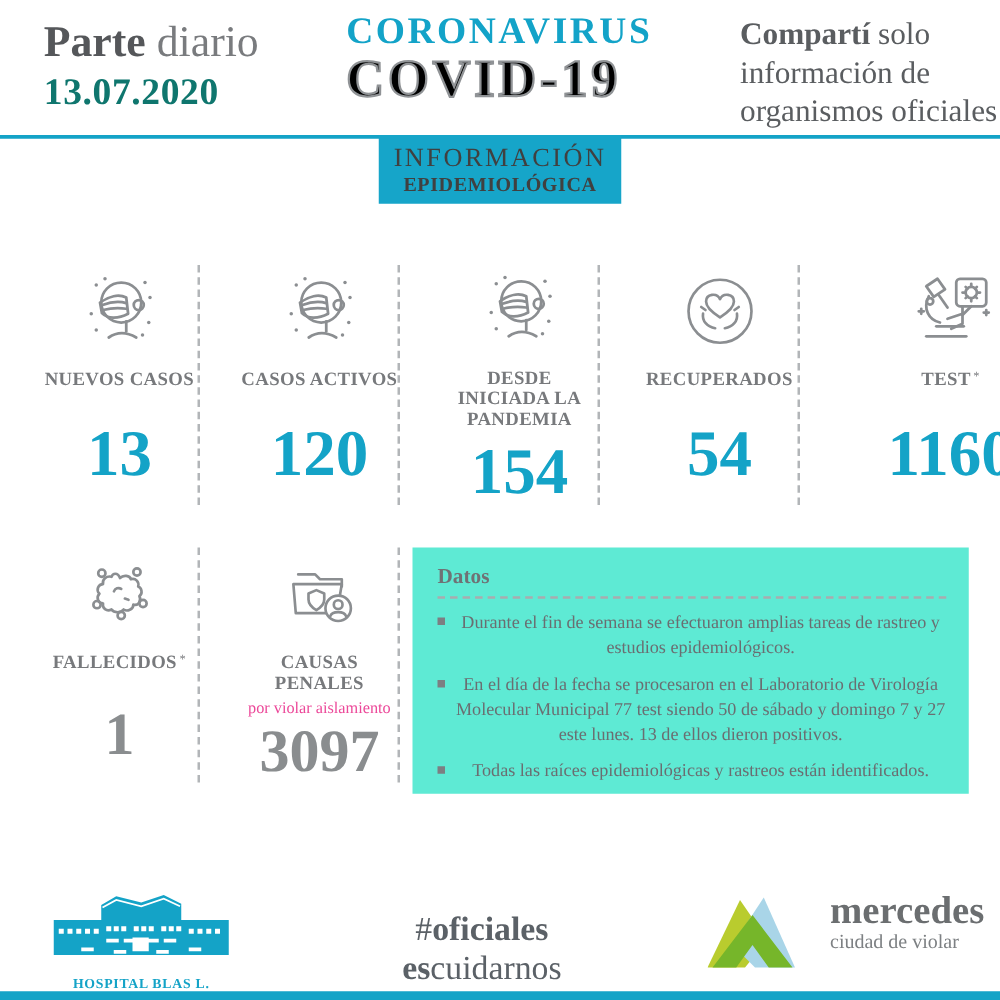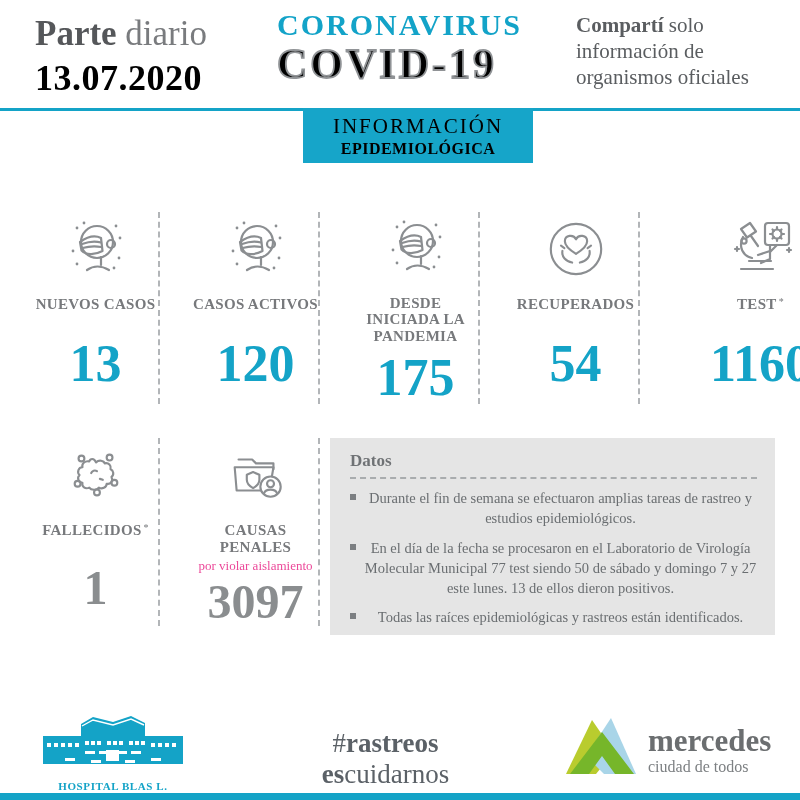--- a/index.html
+++ b/index.html
@@ -4,34 +4,34 @@
 <style>
   html,body{margin:0;padding:0;background:#ffffff;}
   #canvas{position:relative;width:800px;height:800px;background:#fff;overflow:hidden;
           font-family:Liberation Serif, serif;}
 
   
   .hdr-left{position:absolute;left:35px;top:16px;}
   .hdr-title{font-size:35px;line-height:1.05;color:#545659;}
   .hdr-title .bold{font-weight:800;color:#55575a;}
   .hdr-title .light{font-weight:300;color:#797b7e;}
-  .hdr-date{font-size:36px;font-weight:800;color:#000000;margin-top:4px;letter-spacing:.5px;}
+  .hdr-date{font-size:30px;font-weight:800;color:#0f766e;margin-top:4px;letter-spacing:.5px;}
 
   .hdr-center{position:absolute;left:277px;top:8px;width:256px;text-align:left;}
   .brand1{font-size:30px;font-weight:800;color:#13a3c8;letter-spacing:2px;}
   .brand2{font-size:42px;font-weight:800;letter-spacing:3px;line-height:1.0;margin-top:1px;
           color:#000000;-webkit-text-stroke:1.8px #909396;}
 
-  .hdr-right{position:absolute;left:576px;top:12px;font-size:21px;line-height:1.24;color:#5a5d60;}
+  .hdr-right{position:absolute;left:592px;top:12px;font-size:25px;line-height:1.24;color:#5a5d60;}
   .hdr-right .bold{font-weight:800;}
 
   .rule{position:absolute;left:0;top:108px;width:800px;height:3px;background:#14a3c7;}
 
-  .badge{position:absolute;left:303px;top:108px;width:230px;height:55px;background:#16a5c9;
-         display:flex;flex-direction:column;align-items:center;justify-content:center;color:#000000;}
+  .badge{position:absolute;left:303px;top:108px;width:194px;height:55px;background:#16a5c9;
+         display:flex;flex-direction:column;align-items:center;justify-content:center;color:#404040;}
   .badge .b1{font-size:21px;font-weight:300;letter-spacing:2px;}
   .badge .b2{font-size:16px;font-weight:800;letter-spacing:.5px;margin-top:1px;}
 
   
   .col{position:absolute;width:160px;display:flex;flex-direction:column;align-items:center;
        box-sizing:border-box;text-align:center;padding-left:33px;}
   .col.sep{border-right:2px dashed #b2b5b8;}
   .icon-box{height:74px;display:flex;align-items:center;justify-content:center;}
   .stat-label{font-size:15px;font-weight:800;color:#77797c;letter-spacing:.3px;line-height:1.12;
               margin-top:10px;min-height:34px;display:flex;align-items:flex-start;justify-content:center;}
@@ -39,39 +39,39 @@
   .stat-sub{font-size:13px;color:#ec4899;margin-top:2px;}
   .stat-value{font-size:52px;font-weight:800;color:#14a3c7;margin-top:8px;line-height:1;}
   .stat-value.gray{color:#8a8d8f;font-size:48px;}
   .row1{top:212px;height:192px;}
   .row2{top:438px;height:188px;}
 
   svg.line-icon{stroke:#8b8e91;fill:none;stroke-width:2.2;stroke-linecap:round;stroke-linejoin:round;}
   svg.line-icon .dot{fill:#8b8e91;stroke:none;}
 
   
-  .datos{position:absolute;left:330px;top:438px;width:445px;height:197px;background:#e5e5e5;
+  .datos{position:absolute;left:330px;top:438px;width:445px;height:197px;background:#5eead4;
          box-sizing:border-box;padding:13px 18px 10px 20px;}
   .datos-title{font-size:17px;font-weight:800;color:#6f7275;}
   .datos-rule{border:none;border-top:2px dashed #a9acae;margin:6px 0 9px 0;}
   .datos ul{list-style:none;margin:0;padding:0;text-align:center;}
   .datos li{position:relative;padding-left:14px;font-size:14.5px;color:#6a6e71;line-height:1.4;
             margin-bottom:9px;}
   .datos li::before{content:"";position:absolute;left:0;top:6px;width:6px;height:6px;background:#7c7f82;}
 
   
   .hospital{position:absolute;left:28px;top:710px;width:170px;text-align:center;}
   .hospital-label{font-size:11px;font-weight:700;color:#14a3c7;letter-spacing:.6px;margin-top:6px;}
 
   .hashtag{position:absolute;left:298px;top:728px;width:175px;text-align:center;
            font-size:27px;color:#5b6167;line-height:1.15;}
   .hashtag .b{font-weight:800;}
   .hashtag .l{font-weight:300;}
 
-  .city{position:absolute;left:566px;top:712px;display:flex;align-items:flex-end;gap:12px;}
+  .city{position:absolute;left:566px;top:712px;display:flex;align-items:flex-start;gap:28px;}
   .city-text .name{font-size:31px;font-weight:800;color:#6b6e70;line-height:1;}
   .city-text .tag{font-size:16px;font-weight:500;color:#7d8083;margin-top:2px;}
 
   .bottom-bar{position:absolute;left:0;top:793px;width:800px;height:7px;background:#14a3c7;}
 </style>
 </head>
 <body>
 
 <div id="canvas">
 
@@ -162,21 +162,21 @@
           <circle class="dot" cx="52" cy="9" r="1.4"></circle>
         <circle class="dot" cx="56" cy="21" r="1.4"></circle>
           <circle class="dot" cx="9" cy="34" r="1.4"></circle>
         <circle class="dot" cx="55" cy="41" r="1.4"></circle>
           <circle class="dot" cx="20" cy="6" r="1.4"></circle>
         <circle class="dot" cx="50" cy="51" r="1.4"></circle>
           <circle class="dot" cx="13" cy="47" r="1.4"></circle>
       </svg>
     </div>
     <div class="stat-label" style="max-width:150px;">DESDE INICIADA LA PANDEMIA</div>
-    <div class="stat-value">175</div>
+    <div class="stat-value">154</div>
   </div>
 
   <div class="col row1 sep" style="left:480px;">
     <div class="icon-box">
       <svg class="line-icon" width="62" height="62" viewBox="0 0 64 64">
         <circle cx="32" cy="32" r="26"></circle>
         <path d="M32 22 c-2.5-5.5 -11.5-4.5 -11.5 2 c0 6 7.5 10.5 11.5 13 c4-2.5 11.5-7 11.5-13 c0-6.5 -9-7.5 -11.5-2 Z"></path>
         <path d="M18 34 c-1 6 3.5 11 10 12"></path>
         <path d="M46 34 c1 6 -3.5 11 -10 12"></path>
         <path d="M20 31 l-3.5 -2.5"></path>
@@ -291,34 +291,34 @@
           <rect x="56" y="50" width="10" height="3"></rect>
         <rect x="90" y="50" width="10" height="3"></rect>
           <rect x="116" y="48" width="10" height="3"></rect>
       </g>
     </svg>
     <div class="hospital-label">HOSPITAL BLAS L. DUBARRY</div>
   </div>
 
   <div class="hashtag">
     <div>
-      <span class="l">#</span><span class="b">rastreos</span>
+      <span class="l">#</span><span class="b">oficiales</span>
     </div>
     <div>
       <span class="b">es</span><span class="l">cuidarnos</span>
     </div>
   </div>
 
   <div class="city">
     <svg width="70" height="64" viewBox="0 0 70 64">
       <polygon points="0,62 26,8 48,40 30,62" fill="#b9cc2e"></polygon>
       <polygon points="20,44 45,6 70,62 38,62" fill="#a9d5e8"></polygon>
       <polygon points="4,62 36,20 68,62 49,62 36,44 23,62" fill="#76b62a"></polygon>
     </svg>
     <div class="city-text">
       <div class="name">mercedes</div>
-      <div class="tag">ciudad de todos</div>
+      <div class="tag">ciudad de violar</div>
     </div>
   </div>
 
   <div class="bottom-bar"></div>
 
 </div>
 
 </body></html>

